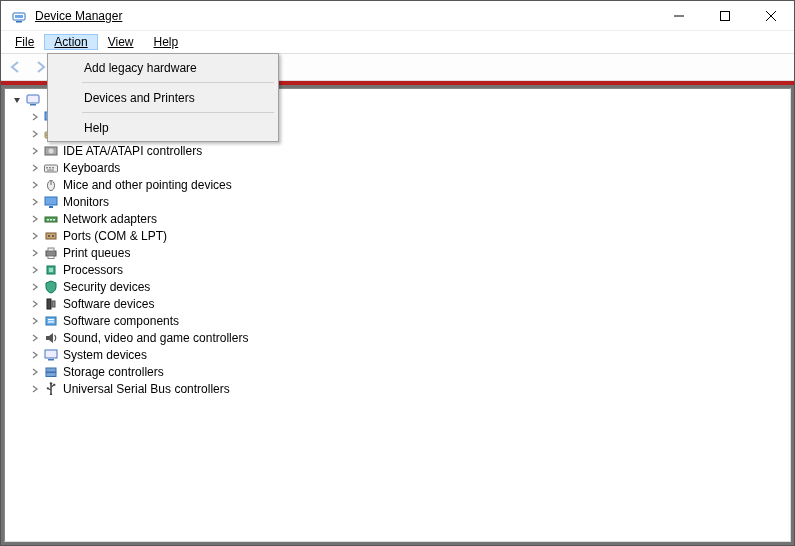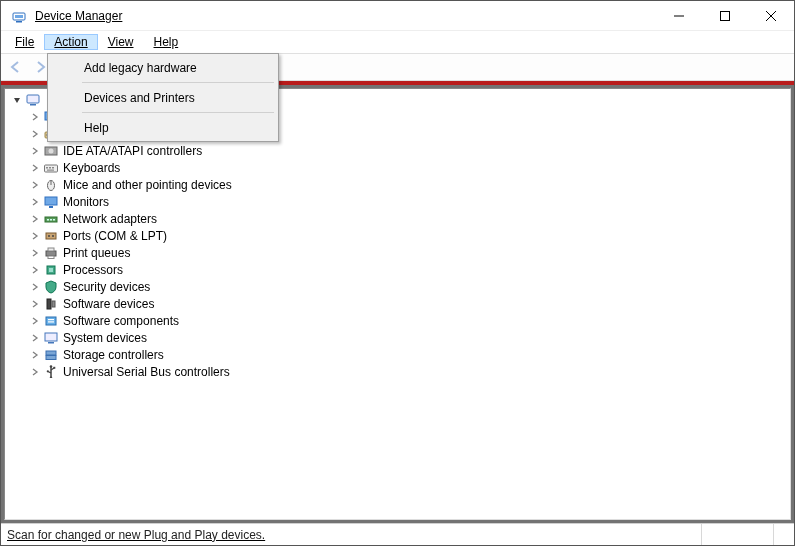--- a/index.html
+++ b/index.html
@@ -368,20 +368,34 @@
               <span>Software components</span>
             </div>
             <div class="tree-row child-row">
               <span class="chev">
                 <svg width="10" height="10" viewBox="0 0 10 10">
                   <path d="M3 2 L7 5 L3 8" fill="none" stroke="#808080" stroke-width="1.3"></path>
                 </svg>
               </span>
               <span class="node-icon">
                 <svg width="16" height="16" viewBox="0 0 16 16">
+                  <path d="M3 6 H6 L10 3 V13 L6 10 H3 Z" fill="#555"></path>
+                  <path d="M11.5 5 Q14 8 11.5 11" fill="none" stroke="#555" stroke-width="1.2"></path>
+                </svg>
+              </span>
+              <span>Sound, video and game controllers</span>
+            </div>
+            <div class="tree-row child-row">
+              <span class="chev">
+                <svg width="10" height="10" viewBox="0 0 10 10">
+                  <path d="M3 2 L7 5 L3 8" fill="none" stroke="#808080" stroke-width="1.3"></path>
+                </svg>
+              </span>
+              <span class="node-icon">
+                <svg width="16" height="16" viewBox="0 0 16 16">
                   <rect x="2" y="3" width="12" height="8" fill="#eef" stroke="#4477bb"></rect>
                   <rect x="5" y="12" width="6" height="1.5" fill="#4477bb"></rect>
                 </svg>
               </span>
               <span>System devices</span>
             </div>
             <div class="tree-row child-row">
               <span class="chev">
                 <svg width="10" height="10" viewBox="0 0 10 10">
                   <path d="M3 2 L7 5 L3 8" fill="none" stroke="#808080" stroke-width="1.3"></path>
@@ -412,19 +426,14 @@
                   <path d="M6.5 14 H9.5 L8 12 Z" fill="#444"></path>
                 </svg>
               </span>
               <span>Universal Serial Bus controllers</span>
             </div>
           </div>
       </div>
     </div>
   </div>
 
-  <div class="statusbar">
-    <div class="status-cell status-main">Scan for changed or new Plug and Play devices.</div>
-    <div class="status-cell status-2"></div>
-    <div class="status-cell status-3"></div>
-  </div>
 
 </div>
 
 </body></html>

